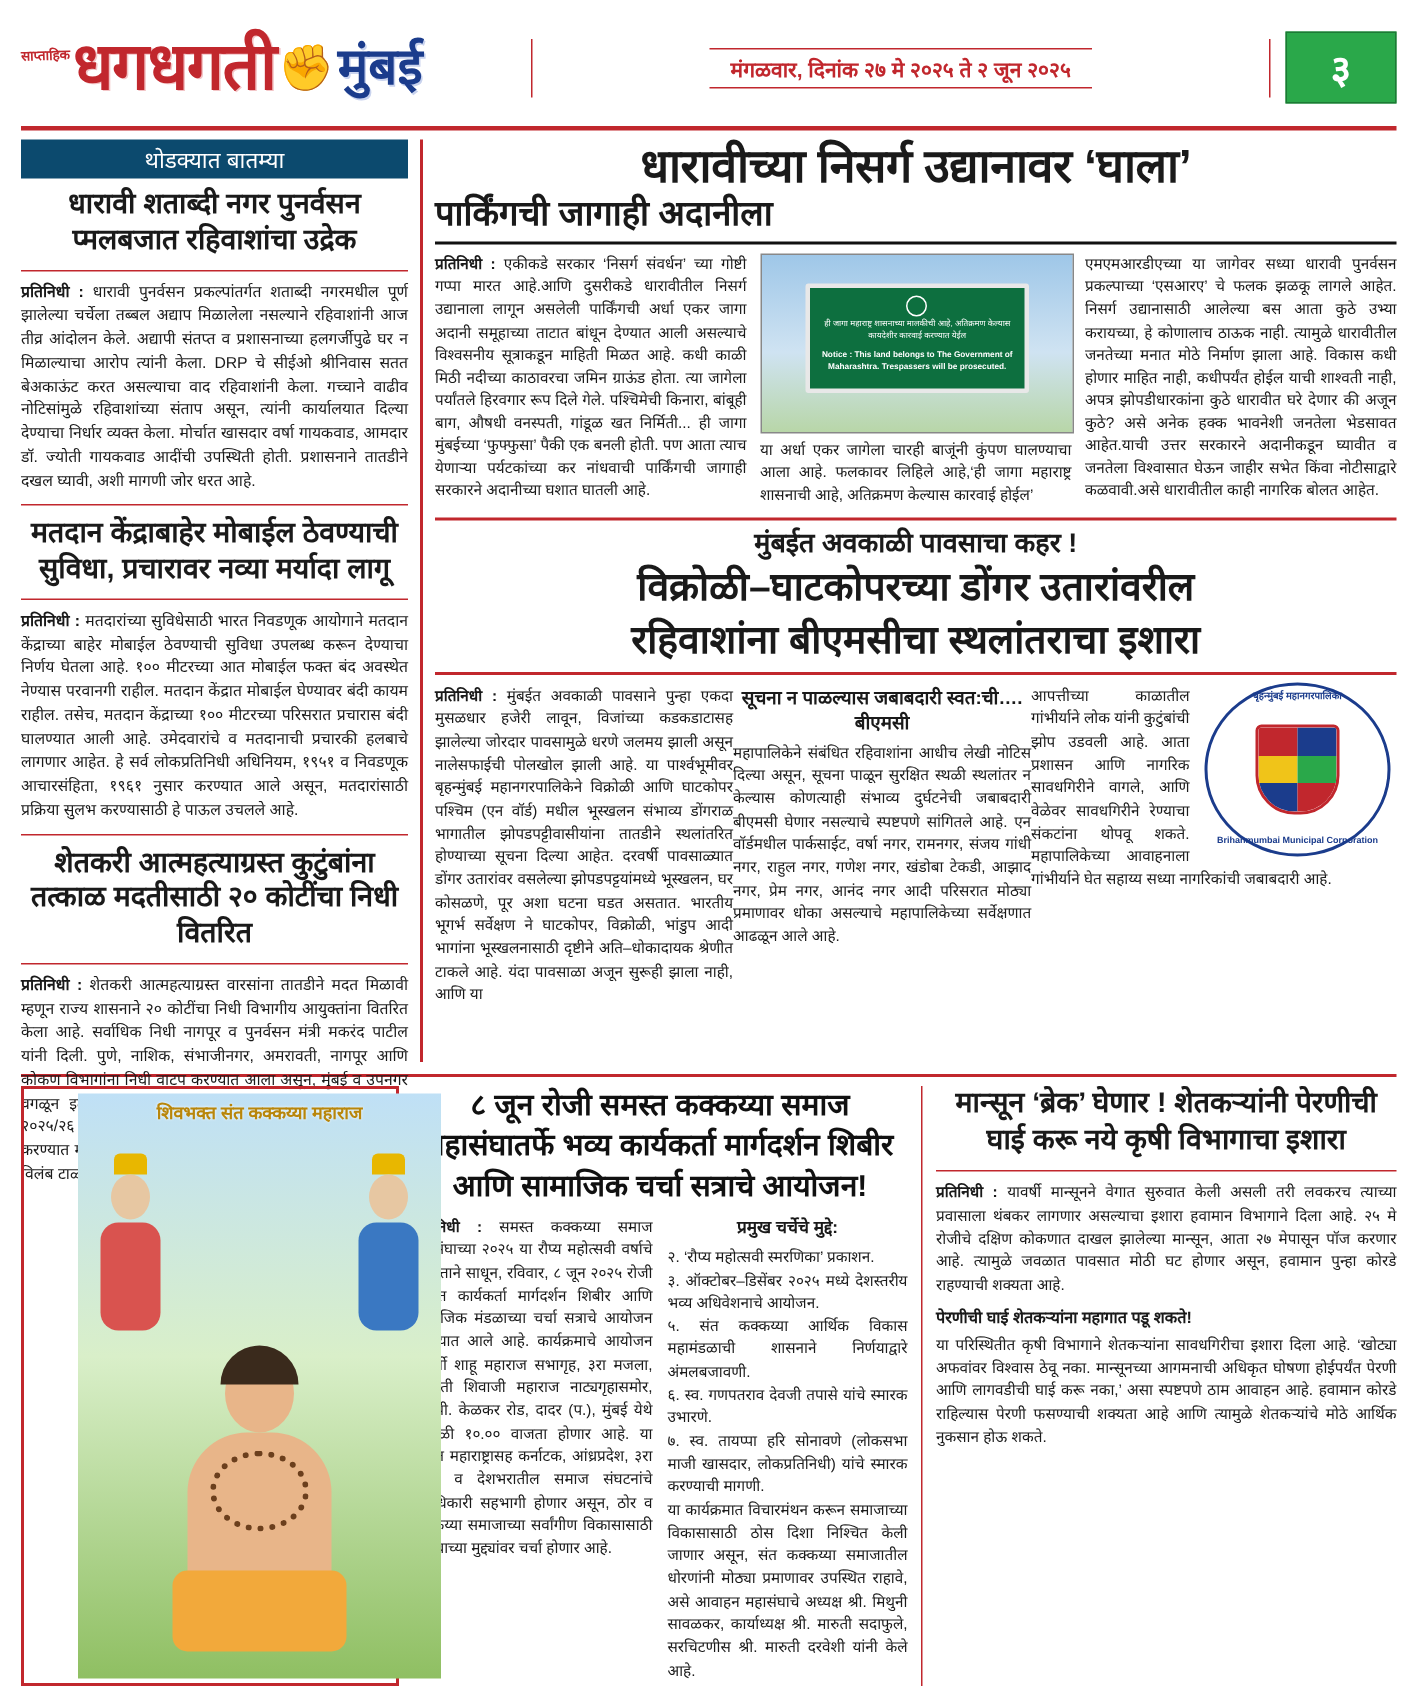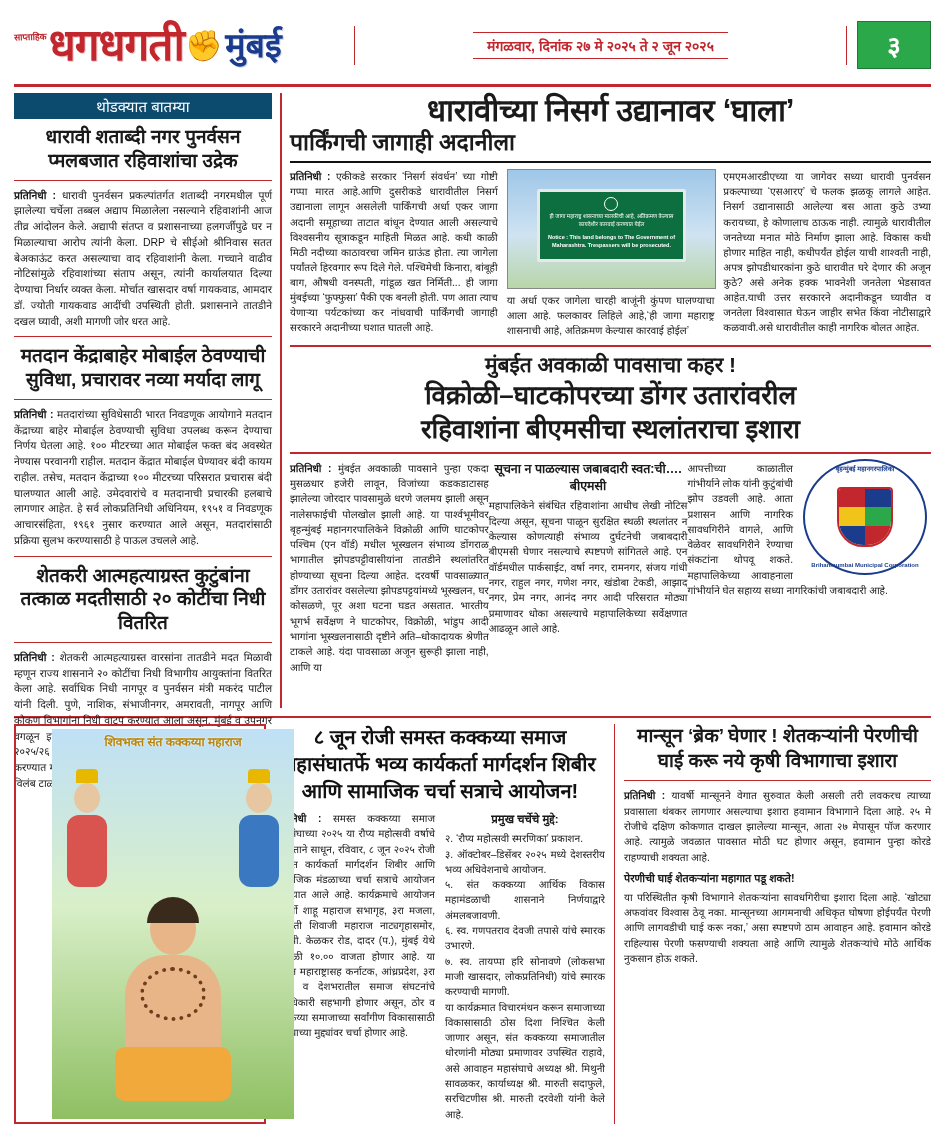--- a/index.html
+++ b/index.html
@@ -108,21 +108,21 @@
   .photo .board .seal{
     width:12px;height:12px;border-radius:50%;background:#0d6f3f;border:1px solid #fff;
     margin:0 auto 2px;
   }
 
   
   .block2{
     border-top:2.5px solid #c1272d;border-bottom:2.5px solid #c1272d;
     margin-top:6px;padding:5px 0 6px;
   }
-  .b2-kicker{font-size:21px;font-weight:bold;text-align:center;line-height:1.2;}
+  .b2-kicker{font-size:18px;font-weight:bold;text-align:center;line-height:1.2;}
   .b2-head{
     font-size:26px;font-weight:bold;text-align:center;line-height:1.25;margin-top:2px;
   }
   .b2-cols{display:flex;margin-top:7px;}
   .b2-c1{width:31%;font-size:10.2px;line-height:1.5;text-align:justify;}
   .b2-c2{width:31%;font-size:10.2px;line-height:1.5;text-align:justify;}
   .b2-c3{flex:1;font-size:10.2px;line-height:1.5;text-align:justify;}
   .b2-subhead{
     text-align:center;font-weight:bold;font-size:12.5px;line-height:1.35;
     margin-bottom:4px;

